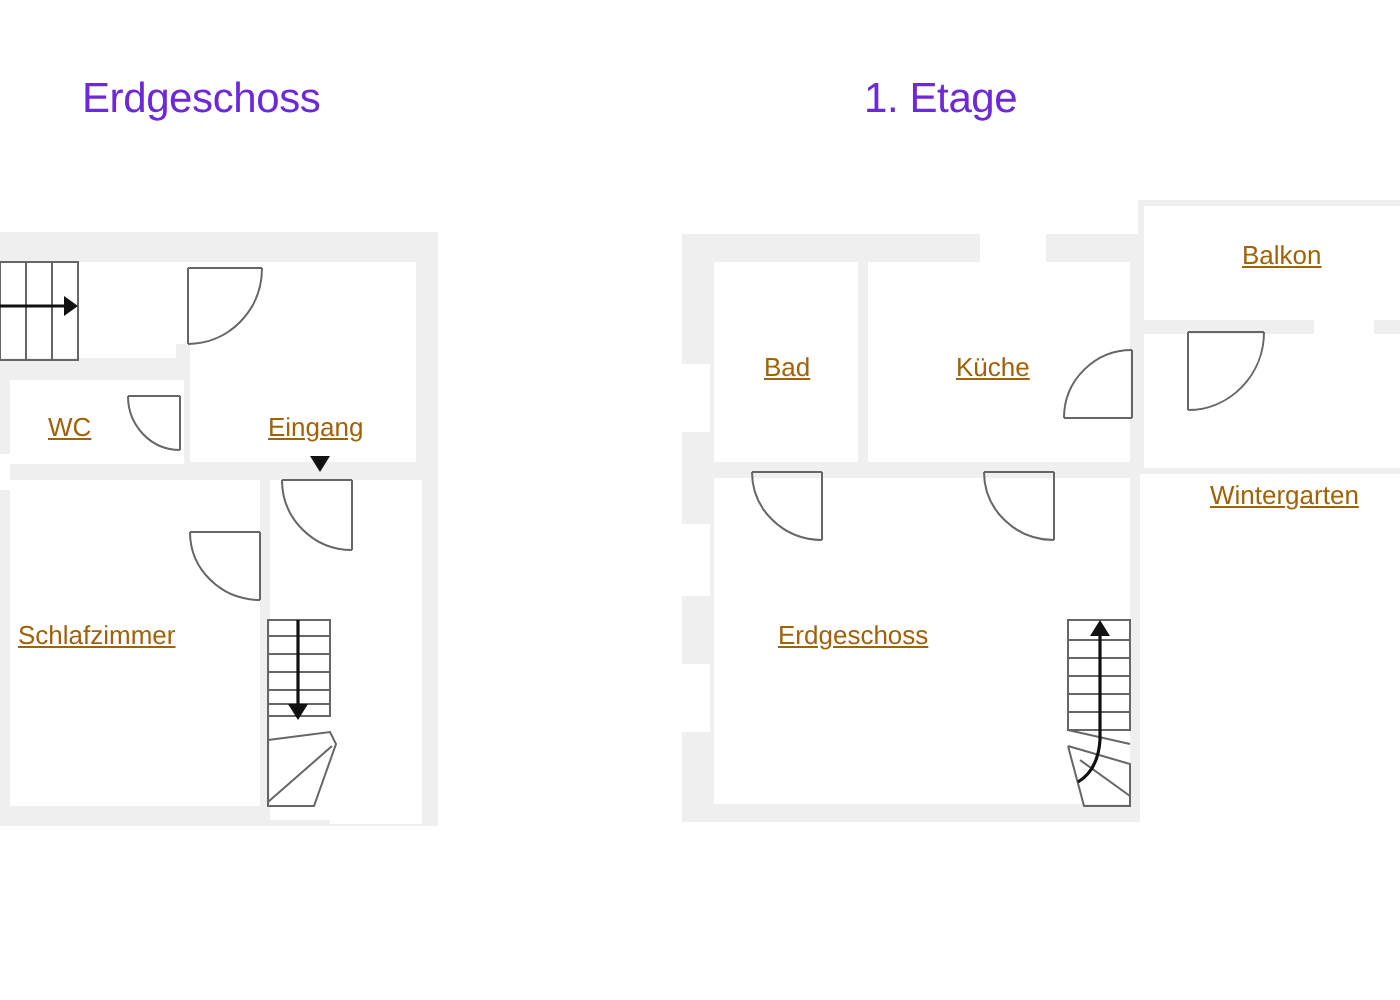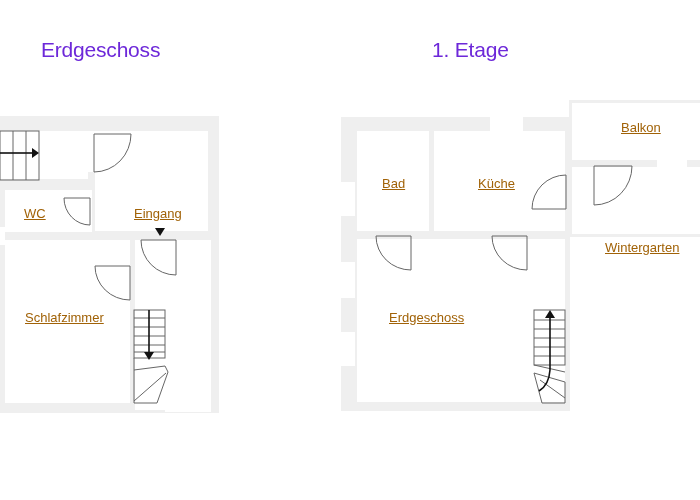--- a/index.html
+++ b/index.html
@@ -148,19 +148,19 @@
     </g>
     <g>
       <path d="M550,318 L550,370 Q549,385 539,391" stroke="#111" stroke-width="1.6" fill="none"></path>
       <polygon points="545,318 555,318 550,310" fill="#111"></polygon>
     </g>
   </g>
 </svg>
 
 <div class="label" style="left:24px; top:206px;">WC</div>
 <div class="label" style="left:134px; top:206px;">Eingang</div>
-<div class="label" style="left:25px; top:310px;">Schlafzimmer</div>
+<div class="label" style="left:9px; top:310px;">Schlafzimmer</div>
 
 <div class="label" style="left:382px; top:176px;">Bad</div>
 <div class="label" style="left:478px; top:176px;">Küche</div>
 <div class="label" style="left:621px; top:120px;">Balkon</div>
 <div class="label" style="left:605px; top:208px;margin-top:32px;">Wintergarten</div>
 <div class="label" style="left:389px; top:310px;">Erdgeschoss</div>
 
 </body></html>

